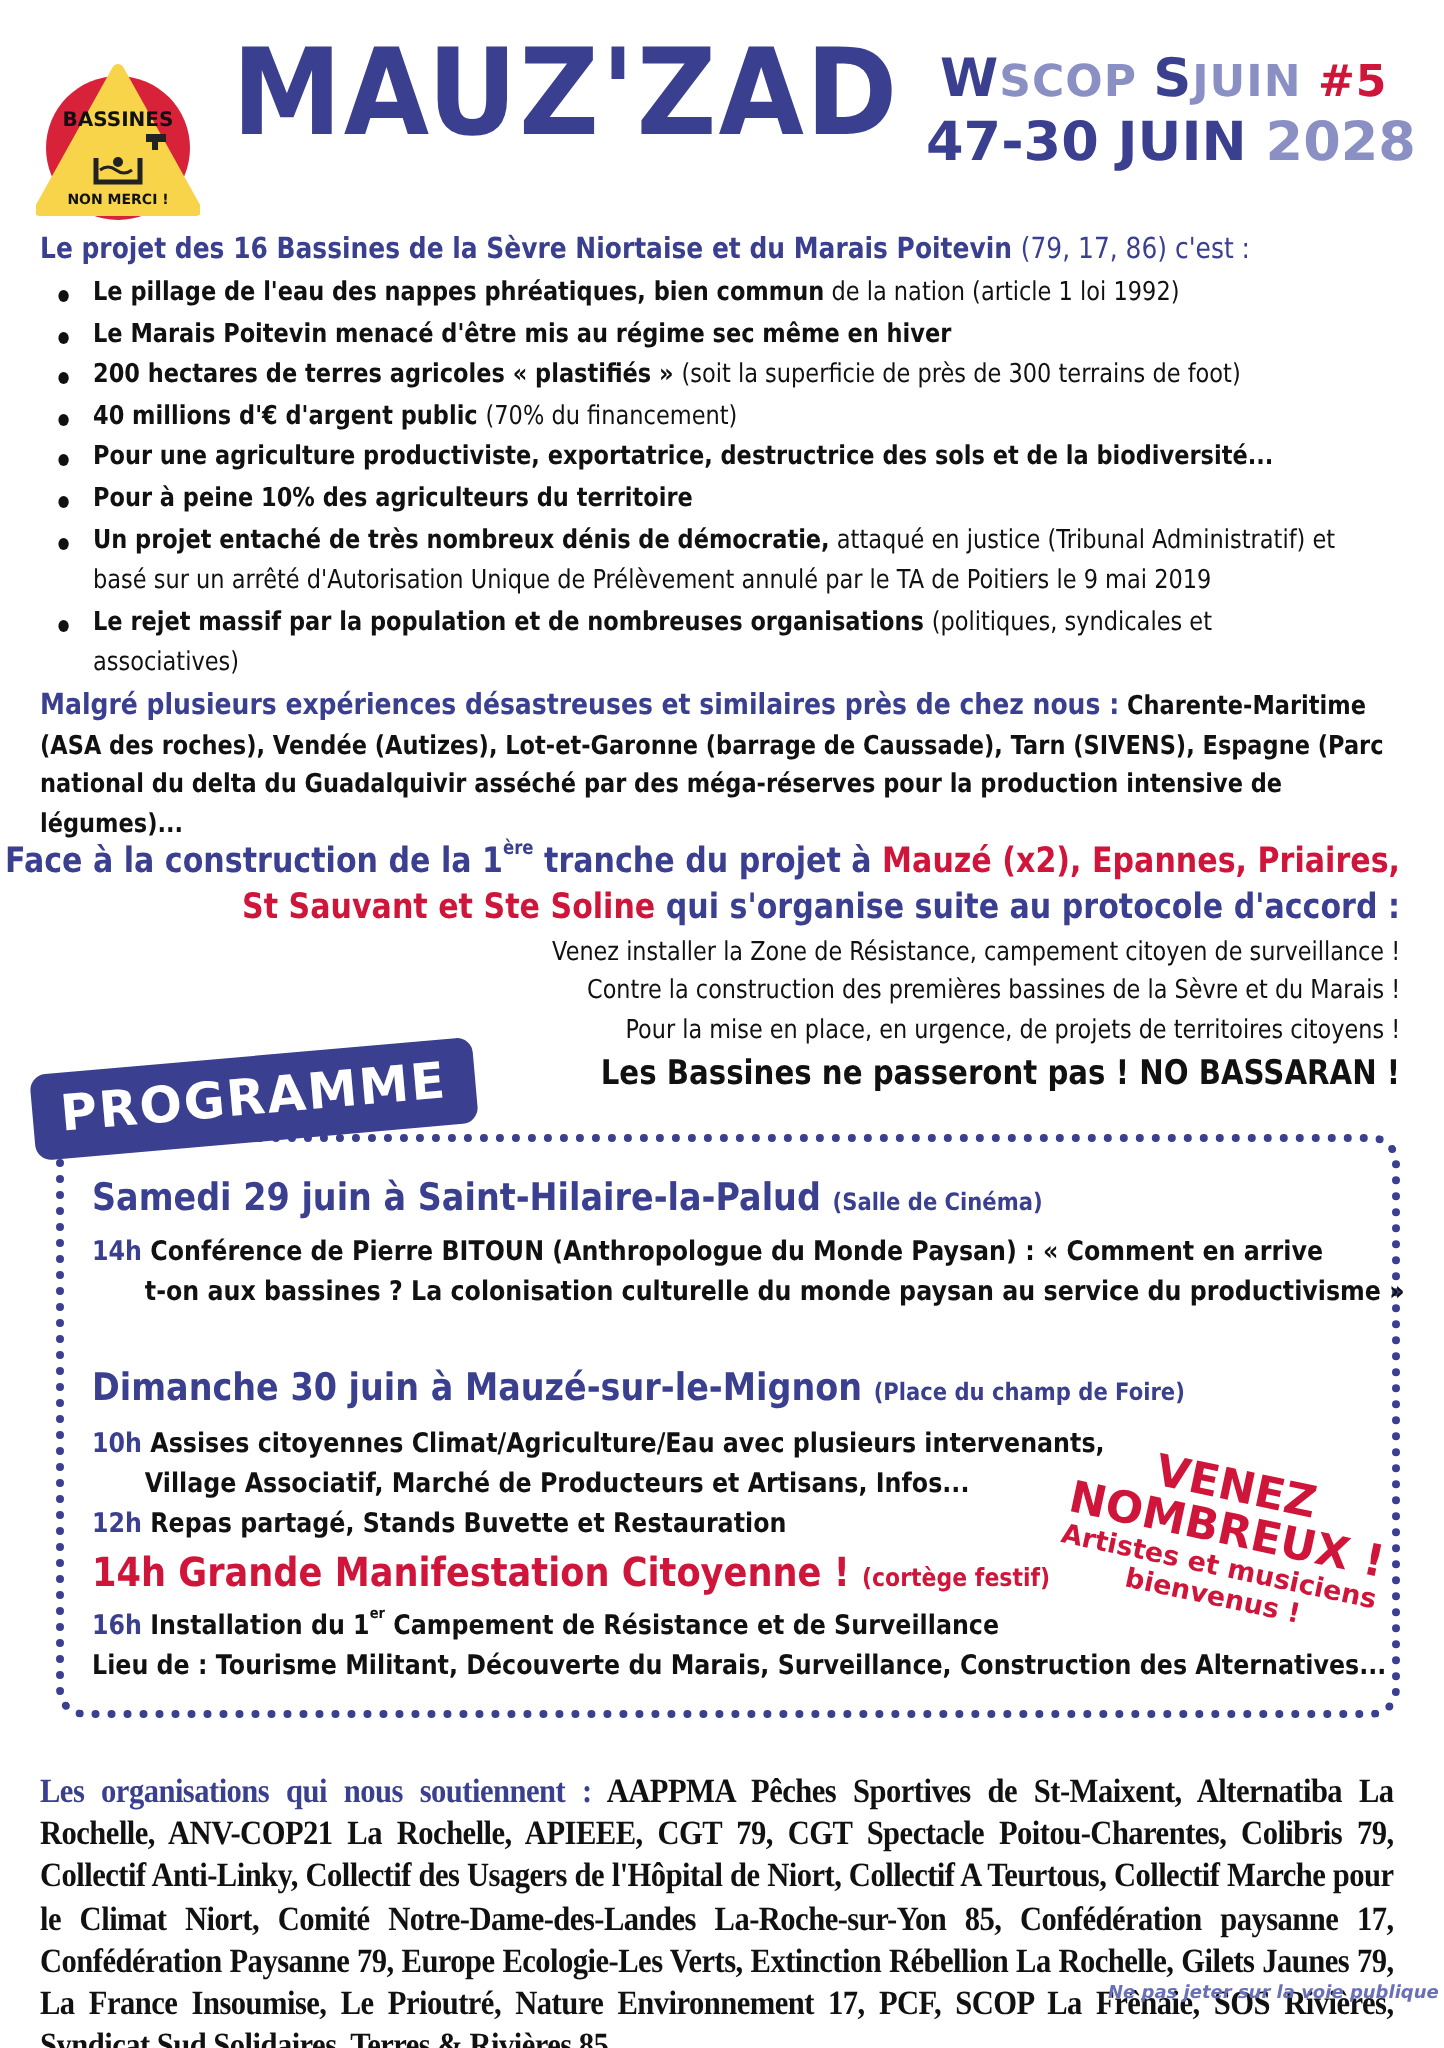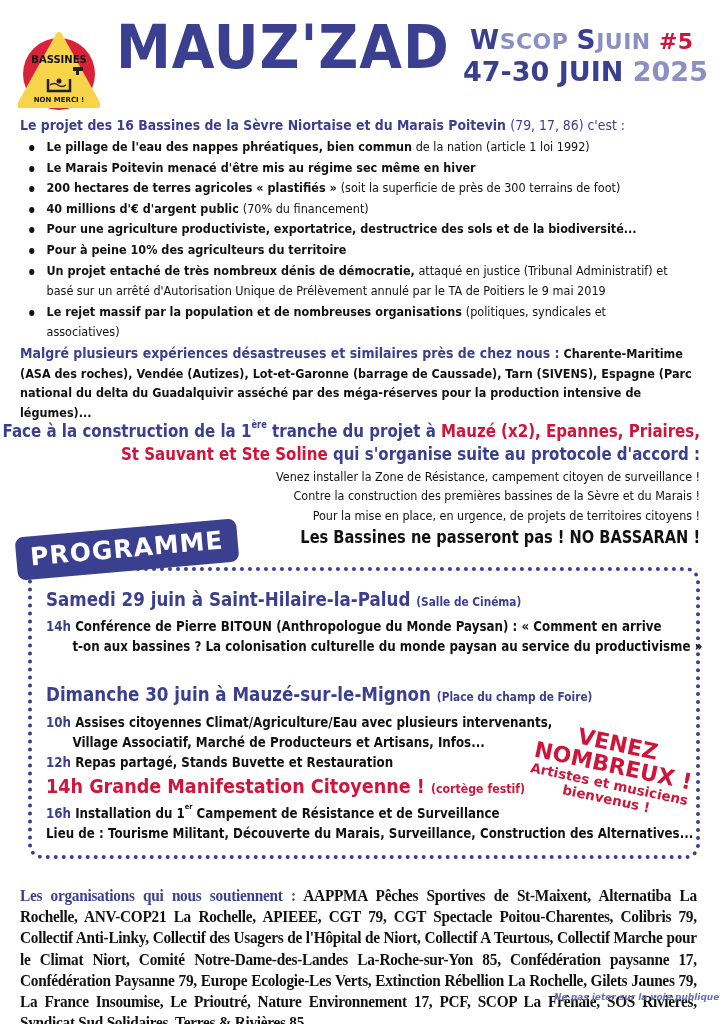--- a/index.html
+++ b/index.html
@@ -64,21 +64,21 @@
     <circle cx="41" cy="50" r="2.5" fill="#222"></circle>
     <text x="41" y="32" text-anchor="middle" font-family="DejaVu Sans, sans-serif" font-weight="bold" font-size="10" fill="#111">BASSINES</text>
     <text x="41" y="71" text-anchor="middle" font-family="DejaVu Sans, sans-serif" font-weight="bold" font-size="7" fill="#111">NON MERCI !</text>
   </svg>
 </div>
 <div id="title" class="abs">MAUZ'ZAD</div>
 <div id="ws1" class="abs">
   <span class="blue big">W</span><span class="lblue">SCOP </span><span class="blue big">S</span><span class="lblue">JUIN </span><span class="red">#5</span>
 </div>
 <div id="ws2" class="abs">
-  <span class="blue">47-30 JUIN</span> <span class="lblue">2025</span>
+  <span class="blue">47-30 JUIN</span> <span class="lblue">2028</span>
 </div>
 
 <div id="intro-head" class="abs blue">
   <span>Le projet des 16 Bassines de la Sèvre Niortaise et du Marais Poitevin</span> <span class="n">(79, 17, 86) c'est :</span>
 </div>
 <ul id="intro-list" class="abs">
   <li><span>Le pillage de l'eau des nappes phréatiques, bien commun</span><span class="n"> de la nation </span><span class="n">(article 1 loi 1992)</span></li>
   <li><span>Le Marais Poitevin menacé d'être mis au régime sec même en hiver</span></li>
   <li><span class="xb">200 hectares</span><span> de terres agricoles « plastifiés » </span><span class="n">(soit la superficie de près de 300 terrains de foot)</span></li>
   <li><span class="xb">40 millions d'€ d'argent public</span><span> </span><span class="n">(70% du financement)</span></li>

